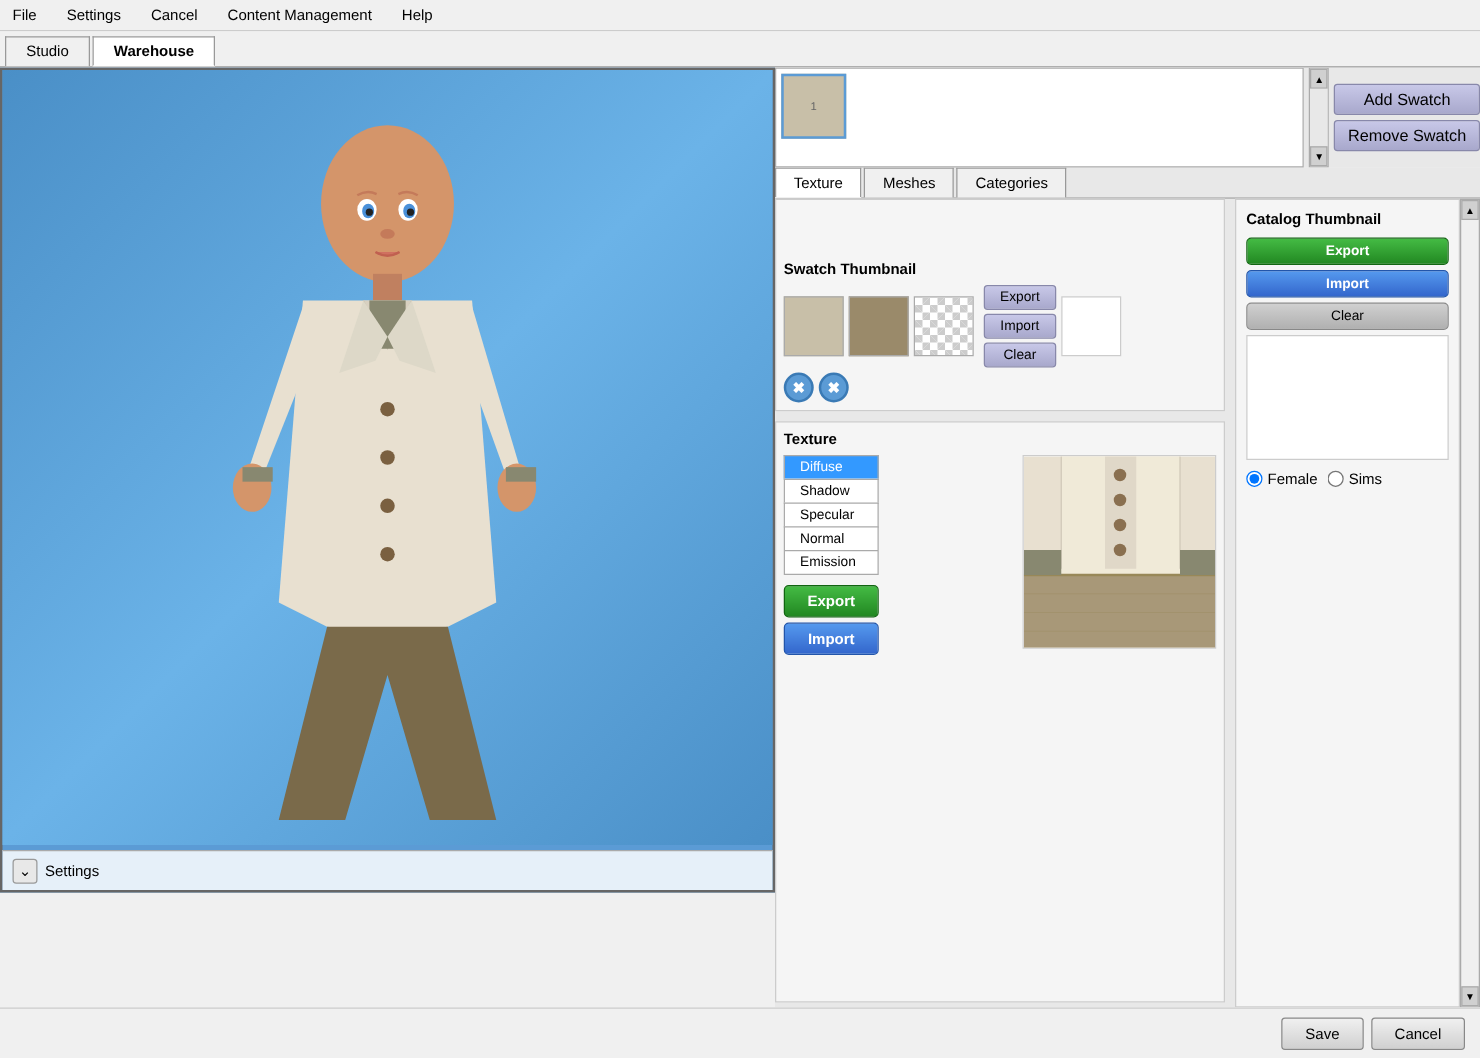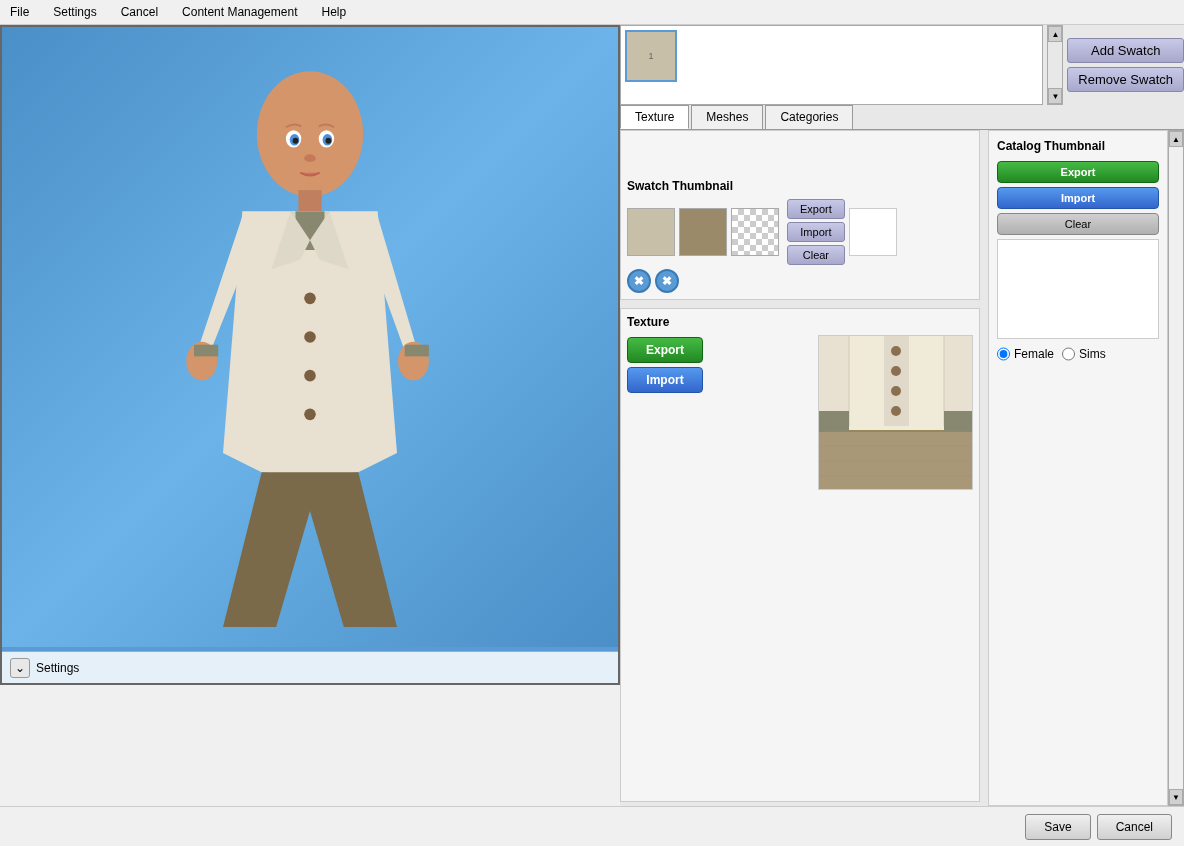--- a/index.html
+++ b/index.html
@@ -483,20 +483,24 @@
 
 
   <div id="menu-bar">
     <span class="menu-item">File</span>
     <span class="menu-item">Settings</span>
     <span class="menu-item">Cancel</span>
     <span class="menu-item">Content Management</span>
     <span class="menu-item">Help</span>
   </div>
 
+  <div id="tab-bar">
+    <div class="tab">Studio</div>
+    <div class="tab active">Warehouse</div>
+  </div>
 
   <div id="content-wrapper">
 
     <div id="viewport">
       <div id="character-display">
 
         <svg id="character-svg" viewBox="0 0 400 600">
 
           <ellipse cx="200" cy="90" rx="55" ry="65" fill="#d4956a"></ellipse>
 
@@ -596,20 +600,27 @@
             <div id="circle-row">
               <div class="circle-btn">✖</div>
               <div class="circle-btn">✖</div>
             </div>
           </div>
 
           <div class="section-border" style="flex:1;">
             <div id="texture-title">Texture</div>
             <div id="texture-main-row">
               <div style="display:flex;flex-direction:column;gap:6px;">
+                <div id="texture-list">
+                  <div class="texture-item selected">Diffuse</div>
+                  <div class="texture-item">Shadow</div>
+                  <div class="texture-item">Specular</div>
+                  <div class="texture-item">Normal</div>
+                  <div class="texture-item">Emission</div>
+                </div>
                 <div id="texture-action-btns">
                   <button class="tex-btn-green">Export</button>
                   <button class="tex-btn-blue">Import</button>
                 </div>
               </div>
 
               <div id="texture-preview">
                 
                 <svg viewBox="0 0 155 155" width="155" height="155">
                   <rect width="155" height="155" fill="#e8e0d0"></rect>

